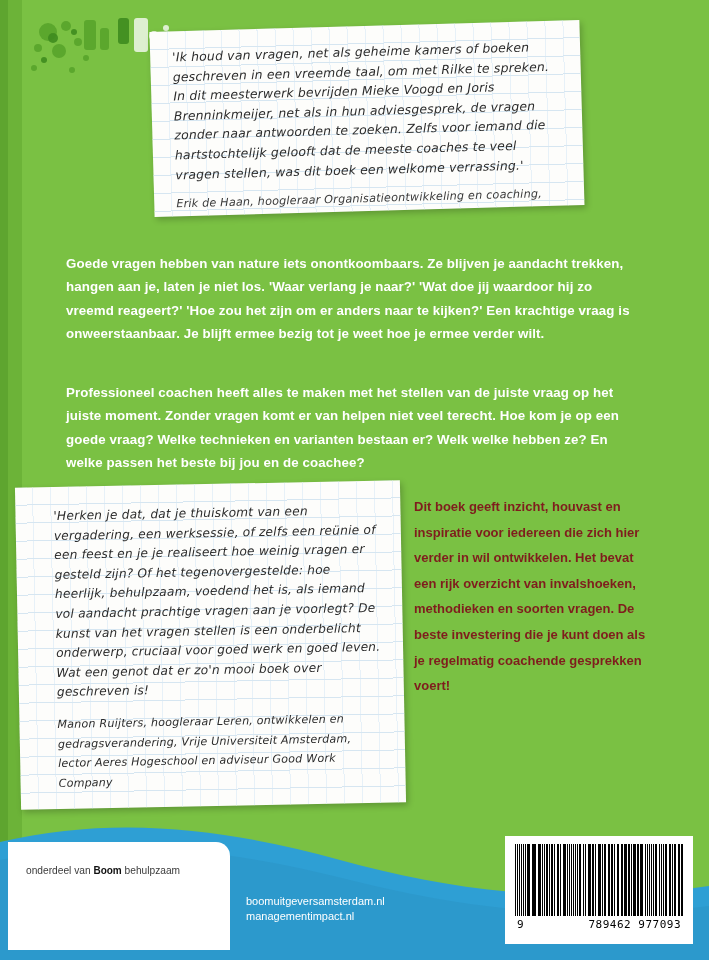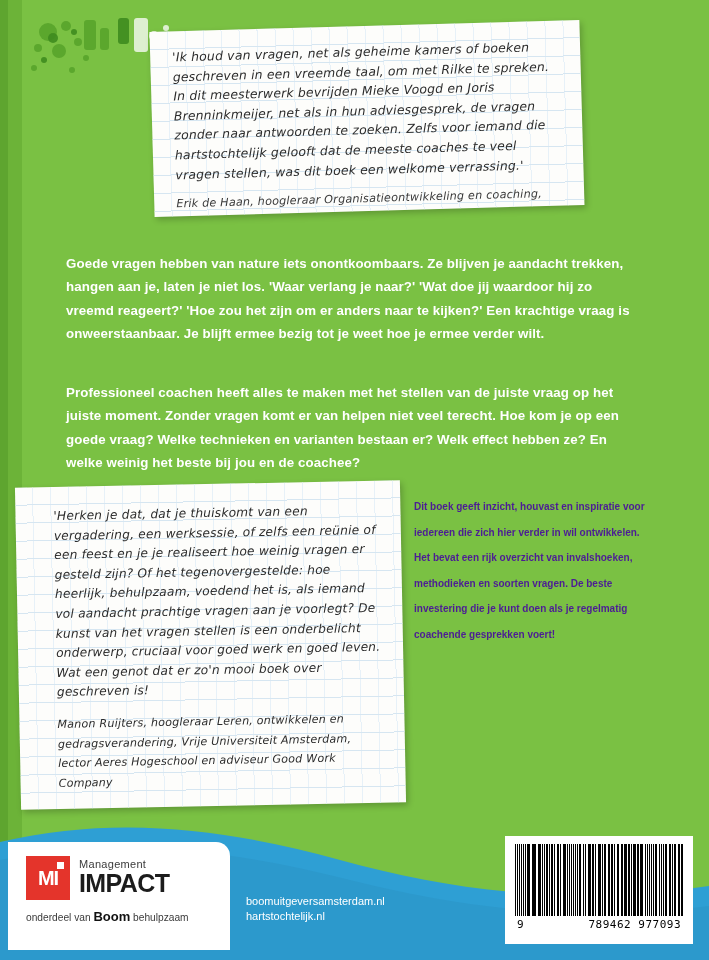--- a/index.html
+++ b/index.html
@@ -101,22 +101,22 @@
     line-height: 23.4px;
     font-weight: bold;
     letter-spacing: .1px;
   }
   #para1 { top: 252px; }
   #para2 { top: 381px; }
 
   .right-col {
     position: absolute;
     left: 414px; top: 494px; width: 232px;
-    color: #4c1d95;
-    font-size: 10px;
+    color: #7f1d1d;
+    font-size: 13px;
     line-height: 25.6px;
     font-weight: bold;
   }
 
   
   .logo-box {
     position: absolute; left: 8px; bottom: 10px;
     width: 222px; height: 108px;
     background: #ffffff;
     border-radius: 0 14px 0 0;
@@ -138,21 +138,21 @@
     font-family: "Liberation Sans", sans-serif;
   }
   .mi-mark:after {
     content: ""; position: absolute; right: 6px; top: 6px;
     width: 7px; height: 7px; background: #fff;
   }
   .logo-words { padding-top: 2px; }
   .logo-words .l1 { font-size: 11px; color: #3b3b3b; letter-spacing: .3px; line-height: 12px; }
   .logo-words .l2 { font-size: 25px; font-weight: bold; color: #1c1c1c; letter-spacing: -.6px; line-height: 26px; }
   .logo-sub { margin-top: 9px; font-size: 10.2px; color: #3b3b3b; }
-  .logo-sub b { color: #111; font-size: 13px; }
+  .logo-sub b { color: #111; font-size: 10px; }
 
   .urls {
     position: absolute; left: 246px; bottom: 36px;
     color: #ffffff; font-size: 11px; line-height: 15px;
   }
 
   
   .barcode-box {
     position: absolute; right: 16px; bottom: 16px;
     width: 188px; height: 108px;
@@ -204,55 +204,46 @@
 
   <div class="note" id="note-top">
     <div class="note-lines"></div>
     <div class="note-text">
       <div>'Ik houd van vragen, net als geheime kamers of boeken geschreven in een vreemde taal, om met Rilke te spreken. In dit meesterwerk bevrijden Mieke Voogd en Joris Brenninkmeijer, net als in hun adviesgesprek, de vragen zonder naar antwoorden te zoeken. Zelfs voor iemand die hartstochtelijk gelooft dat de meeste coaches te veel vragen stellen, was dit boek een welkome verrassing.'</div>
       <div class="attrib">Erik de Haan, hoogleraar Organisatieontwikkeling en coaching, Vrije Universiteit Amsterdam en Centre For Coaching, Ashridge</div>
     </div>
   </div>
 
   <div class="body-copy" id="para1">Goede vragen hebben van nature iets onontkoombaars. Ze blijven je aandacht trekken, hangen aan je, laten je niet los. 'Waar verlang je naar?' 'Wat doe jij waardoor hij zo vreemd reageert?' 'Hoe zou het zijn om er anders naar te kijken?' Een krachtige vraag is onweerstaanbaar. Je blijft ermee bezig tot je weet hoe je ermee verder wilt.</div>
-  <div class="body-copy" id="para2">Professioneel coachen heeft alles te maken met het stellen van de juiste vraag op het juiste moment. Zonder vragen komt er van helpen niet veel terecht. Hoe kom je op een goede vraag? Welke technieken en varianten bestaan er? Welk effect hebben ze? En welke weinig het beste bij jou en de coachee?</div>
+  <div class="body-copy" id="para2">Professioneel coachen heeft alles te maken met het stellen van de juiste vraag op het juiste moment. Zonder vragen komt er van helpen niet veel terecht. Hoe kom je op een goede vraag? Welke technieken en varianten bestaan er? Welk welke hebben ze? En welke passen het beste bij jou en de coachee?</div>
 
   <div class="note" id="note-bottom">
     <div class="note-lines"></div>
     <div class="note-text">
       <div>'Herken je dat, dat je thuiskomt van een vergadering, een werksessie, of zelfs een reünie of een feest en je je realiseert hoe weinig vragen er gesteld zijn? Of het tegenovergestelde: hoe heerlijk, behulpzaam, voedend het is, als iemand vol aandacht prachtige vragen aan je voorlegt? De kunst van het vragen stellen is een onderbelicht onderwerp, cruciaal voor goed werk en goed leven. Wat een genot dat er zo'n mooi boek over geschreven is!</div>
       <div class="attrib">Manon Ruijters, hoogleraar Leren, ontwikkelen en gedragsverandering, Vrije Universiteit Amsterdam, lector Aeres Hogeschool en adviseur Good Work Company</div>
     </div>
   </div>
 
   <div class="right-col">Dit boek geeft inzicht, houvast en inspiratie voor iedereen die zich hier verder in wil ontwikkelen. Het bevat een rijk overzicht van invals­hoeken, methodieken en soorten vragen. De beste investering die je kunt doen als je regelmatig coachende gesprekken voert!</div>
 
   <div class="wave">
     <svg width="709" height="250" viewBox="0 0 709 250" preserveAspectRatio="none">
       <path d="M0,132 C120,104 230,120 340,150 C450,180 560,196 709,176 L709,250 L0,250 Z" fill="#2e9fd4"></path>
       <path d="M0,150 C130,126 240,142 350,170 C470,200 580,212 709,196 L709,250 L0,250 Z" fill="#2b93c4" opacity="0.55"></path>
     </svg>
   </div>
 
   <div class="logo-box">
-    <div class="logo-row">
-      <div class="mi-mark">
-        <div class="mi-letters">MI</div>
-      </div>
-      <div class="logo-words">
-        <div class="l1">Management</div>
-        <div class="l2">IMPACT</div>
-      </div>
-    </div>
     <div class="logo-sub"><span>onderdeel van </span><b>Boom</b><span> behulpzaam</span></div>
   </div>
 
   <div class="urls">
     <div>boomuitgeversamsterdam.nl</div>
-    <div>hartstochtelijk.nl</div>
+    <div>managementimpact.nl</div>
   </div>
 
   <div class="barcode-box">
     <div class="bars" id="bars">
         <i style="width: 3px; margin-right: 1px;"></i>
         <i style="width: 1px; margin-right: 2px;"></i>
         <i style="width: 1px; margin-right: 2px;"></i>
         <i style="width: 2px; margin-right: 2px;"></i>
         <i style="width: 1px; margin-right: 2px;"></i>
         <i style="width: 1px; margin-right: 1px;"></i>

